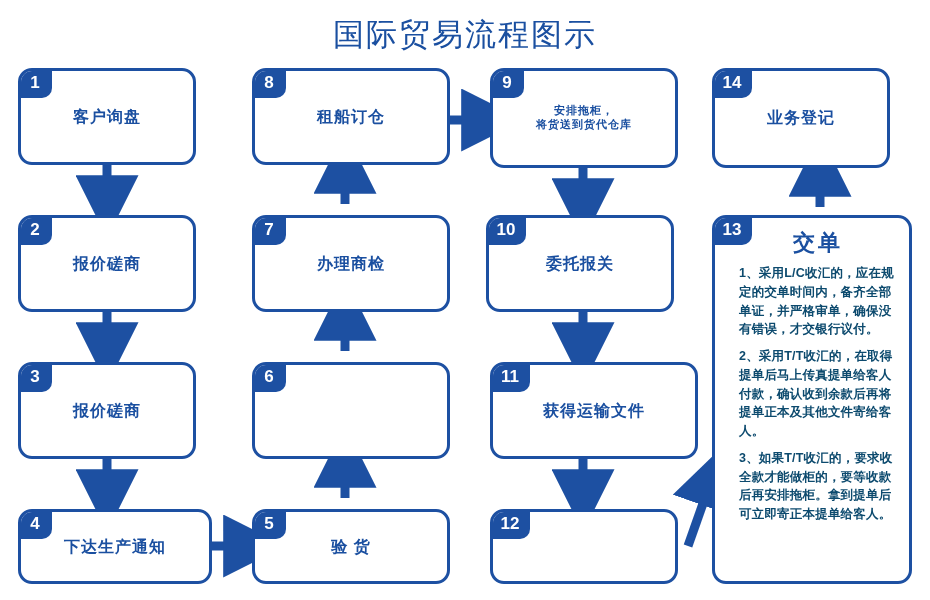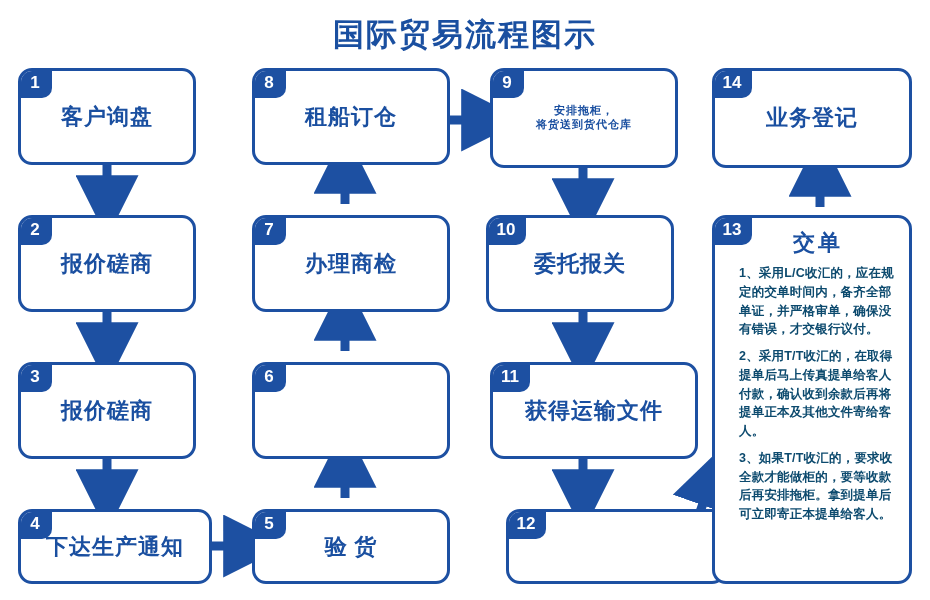--- a/index.html
+++ b/index.html
@@ -18,21 +18,21 @@
     width: 930px;
     height: 600px;
   }
   .title {
     position: absolute;
     left: 0;
     top: 14px;
     width: 930px;
     text-align: center;
     font-size: 31px;
-    font-weight: bold;
+    font-weight: normal;
     color: #1a4fa0;
     letter-spacing: 2px;
   }
   .node {
     position: absolute;
     box-sizing: border-box;
     border: 3px solid #1d50a2;
     border-radius: 14px;
     background: #ffffff;
     display: flex;
@@ -60,22 +60,21 @@
     height: 30px;
     display: flex;
     align-items: center;
     justify-content: center;
     border-top-left-radius: 12px;
     border-bottom-right-radius: 10px;
     z-index: 3;
   }
   .badge.wide { width: 40px; }
   .n-title {
-    font-size: 22px;
-    font-family: Liberation Serif, serif;
+    font-size: 16px;
   }
   .n-small {
     font-size: 11px;
   }
   
   .node.doc {
     display: block;
     text-align: left;
     padding: 6px 12px 6px 24px;
   }
@@ -180,25 +179,25 @@
 将货送到货代仓库</span>
   </div>
   <div class="node" style="left:486px; top:215px; width:188px; height:97px;">
     <span class="badge wide">10</span>
     <span class="label n-title">委托报关</span>
   </div>
   <div class="node" style="left:490px; top:362px; width:208px; height:97px;">
     <span class="badge wide">11</span>
     <span class="label n-title">获得运输文件</span>
   </div>
-  <div class="node" style="left:490px; top:509px; width:220px; height:75px;margin-left:16px;">
+  <div class="node" style="left:490px; top:509px; width:188px; height:75px;">
     <span class="badge wide">12</span>
   </div>
 
-  <div class="node" style="left:712px; top:68px; width:200px; height:100px;">
+  <div class="node" style="left:712px; top:68px; width:178px; height:100px;">
     <span class="badge wide">14</span>
     <span class="label n-title">业务登记</span>
   </div>
 
   <div class="node doc" style="left:712px; top:215px; width:200px; height:369px;">
     <span class="badge wide">13</span>
     <div class="doc-head">交单</div>
     <p class="doc-p">1、采用L/C收汇的，应在规定的交单时间内，备齐全部单证，并严格审单，确保没有错误，才交银行议付。</p>
     <p class="doc-p">2、采用T/T收汇的，在取得提单后马上传真提单给客人付款，确认收到余款后再将提单正本及其他文件寄给客人。</p>
     <p class="doc-p">3、如果T/T收汇的，要求收全款才能做柜的，要等收款后再安排拖柜。拿到提单后可立即寄正本提单给客人。</p>

